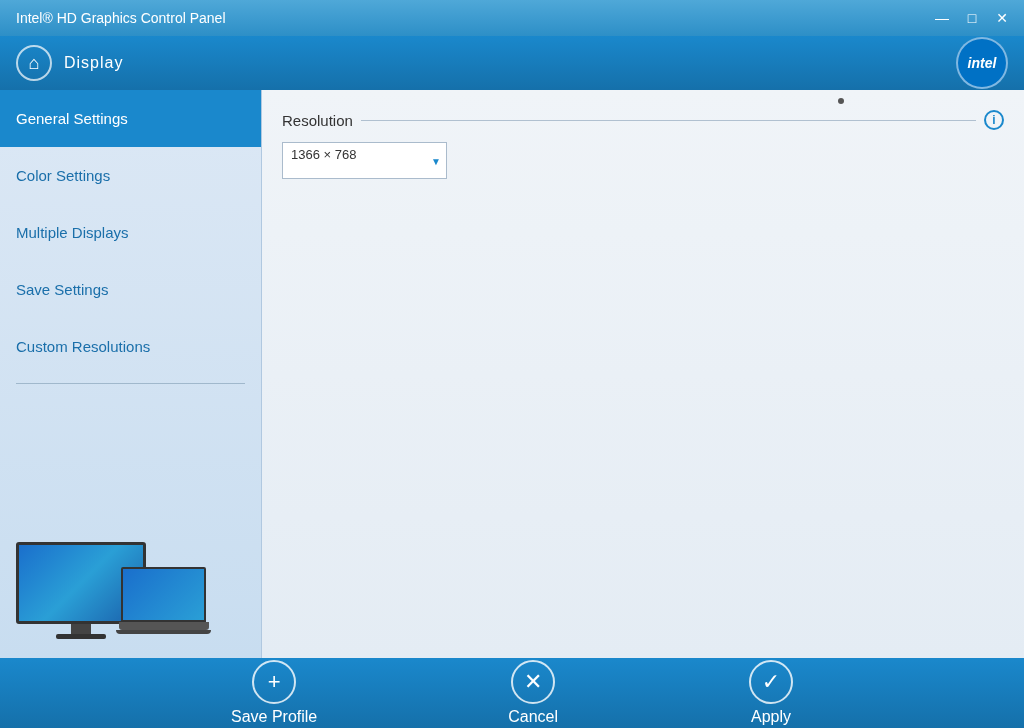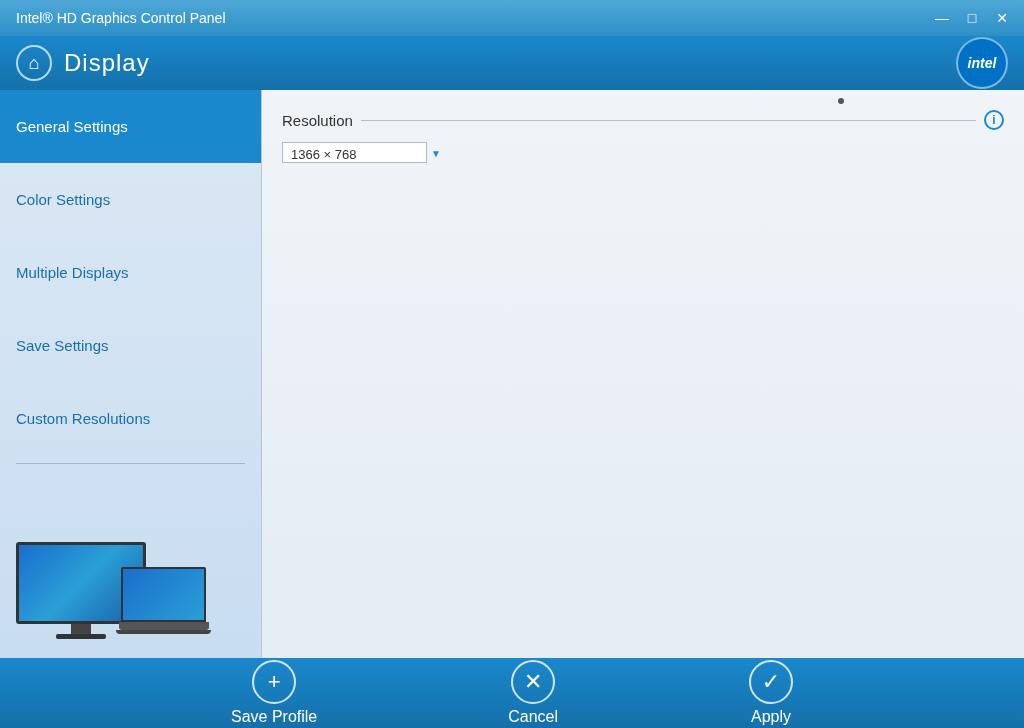--- a/index.html
+++ b/index.html
@@ -59,21 +59,21 @@
       border: 2px solid rgba(255,255,255,0.7);
       border-radius: 50%;
       display: flex;
       align-items: center;
       justify-content: center;
       color: white;
       font-size: 18px;
     }
     .header-title {
       color: white;
-      font-size: 24px;
+      font-size: 16px;
       font-weight: 300;
       letter-spacing: 1px;
     }
     .intel-logo {
       width: 52px;
       height: 52px;
       position: relative;
     }
     .intel-logo-circle {
       width: 52px;
@@ -103,21 +103,21 @@
     
     .sidebar {
       width: 262px;
       min-width: 262px;
       background: linear-gradient(to bottom, #dce8f5, #c8ddf0);
       display: flex;
       flex-direction: column;
       border-right: 1px solid #b0c8e0;
     }
     .nav-item {
-      padding: 28px 16px;
+      padding: 20px 16px;
       color: #1a6faa;
       font-size: 15px;
       cursor: pointer;
       border-bottom: none;
     }
     .nav-item.active {
       background: #1a88cc;
       color: white;
     }
     .sidebar-divider {
@@ -235,22 +235,22 @@
       color: #1a88cc;
       font-size: 12px;
       font-weight: bold;
     }
 
     .resolution-select-wrapper {
       position: relative;
       width: 165px;
     }
     .resolution-select {
-      width: 145px;
-      padding: 4px 24px 0 8px;
+      width: 165px;
+      padding: 4px 24px 16px 8px;
       border: 1px solid #aabbcc;
       background: white;
       color: #333;
       font-size: 13px;
       appearance: none;
       cursor: pointer;
     }
     .select-arrow {
       position: absolute;
       right: 6px;

